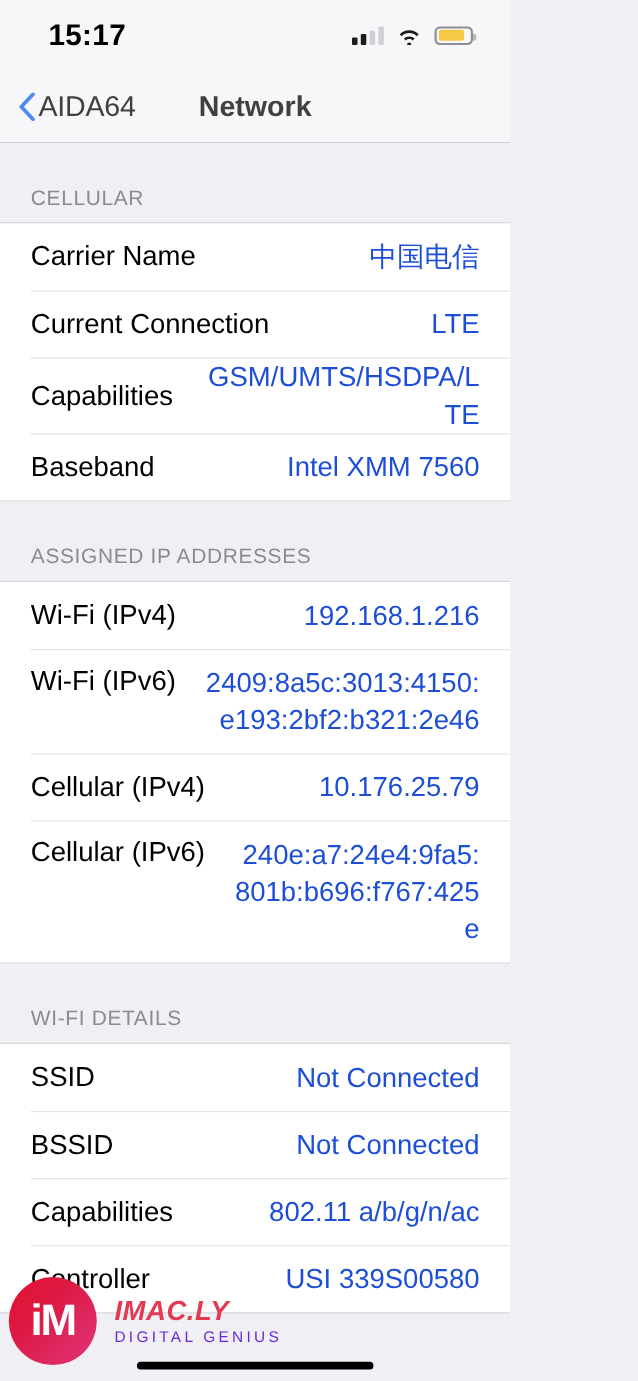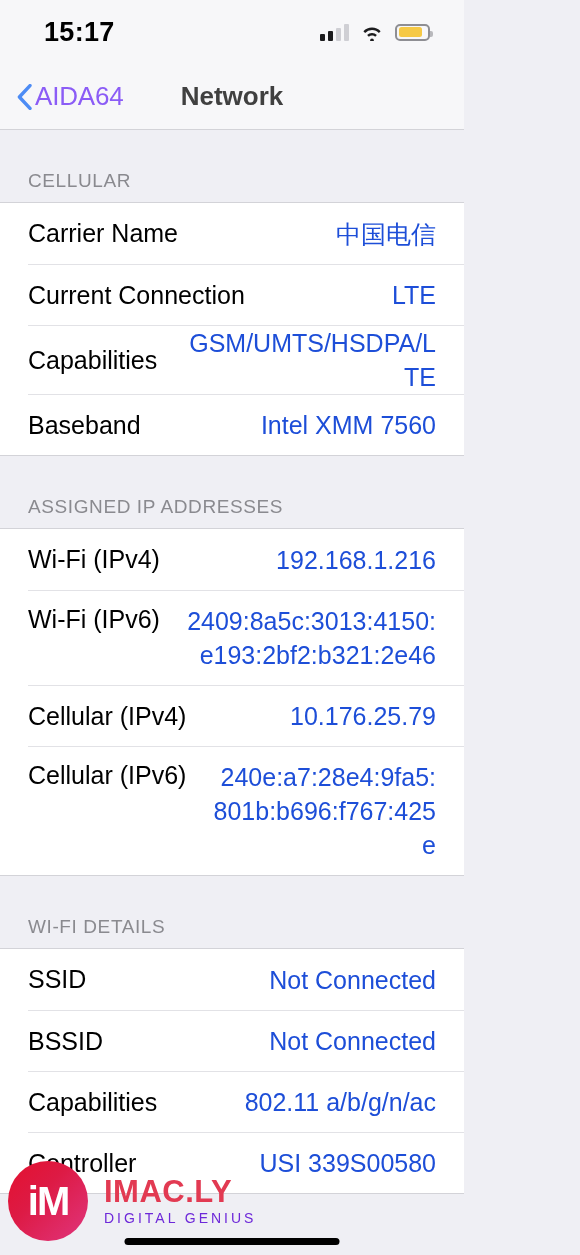--- a/index.html
+++ b/index.html
@@ -34,21 +34,21 @@
                    background:#8e8e93; border-radius:0 2px 2px 0; opacity:.6; }
 
   
   .navbar {
     height:66px; background:#f7f7f9;
     display:flex; align-items:center; position:relative;
     border-bottom:1px solid #d3d3d8;
   }
   .back-btn { display:flex; align-items:center; padding-left:17px; gap:3px; }
   .chev { width:15px; height:26px; display:block; }
-  .back-label { font-size:26px; color:#8b5cf6; letter-spacing:-0.2px; }
+  .back-label { font-size:26px; color:#404040; letter-spacing:-0.2px; }
   .nav-title {
     position:absolute; left:0; right:0; text-align:center;
     font-size:26px; font-weight:bold; color:#404040;
     pointer-events:none;
   }
 
   
   .scroll { height:1125px; background:#efeff4; overflow:hidden; }
   .sec-header {
     padding:40px 0 10px 28px;
@@ -72,21 +72,21 @@
 
   
   .watermark { position:absolute; left:8px; bottom:14px; display:flex; align-items:center; gap:16px; }
   .wm-circle {
     width:80px; height:80px; border-radius:50%;
     background:linear-gradient(135deg,#e4102f 0%,#dd1a44 40%,#e0357d 100%);
     display:flex; align-items:center; justify-content:center;
     color:#fff; font-size:40px; font-weight:bold; letter-spacing:-2px;
   }
   .wm-text { line-height:1.1; }
-  .wm-title { font-size:31px; font-weight:bold; color:#e23a52; letter-spacing:0.5px; }
+  .wm-title { font-size:25px; font-weight:bold; color:#e23a52; letter-spacing:0.5px;font-style:italic; }
   .wm-sub { font-size:14px; color:#6d28d9; letter-spacing:3px; margin-top:2px; }
 
   .home-ind {
     position:absolute; bottom:10px; left:50%; transform:translateX(-50%);
     width:215px; height:7px; border-radius:4px; background:#000;
   }
 </style>
 </head>
 <body>
 
@@ -155,21 +155,21 @@
         <div class="row tall">
           <div class="k">Wi-Fi (IPv6)</div>
           <div class="v">2409:8a5c:3013:4150:e193:2bf2:b321:2e46</div>
         </div>
         <div class="row">
           <div class="k">Cellular (IPv4)</div>
           <div class="v">10.176.25.79</div>
         </div>
         <div class="row tall">
           <div class="k">Cellular (IPv6)</div>
-          <div class="v">240e:a7:28e4:9fa5:801b:b696:f767:425e</div>
+          <div class="v">240e:a7:24e4:9fa5:801b:b696:f767:425e</div>
         </div>
       </div>
       <div class="sec-header">WI-FI DETAILS</div>
       <div class="group">
         <div class="row">
           <div class="k">SSID</div>
           <div class="v">Not Connected</div>
         </div>
         <div class="row">
           <div class="k">BSSID</div>

